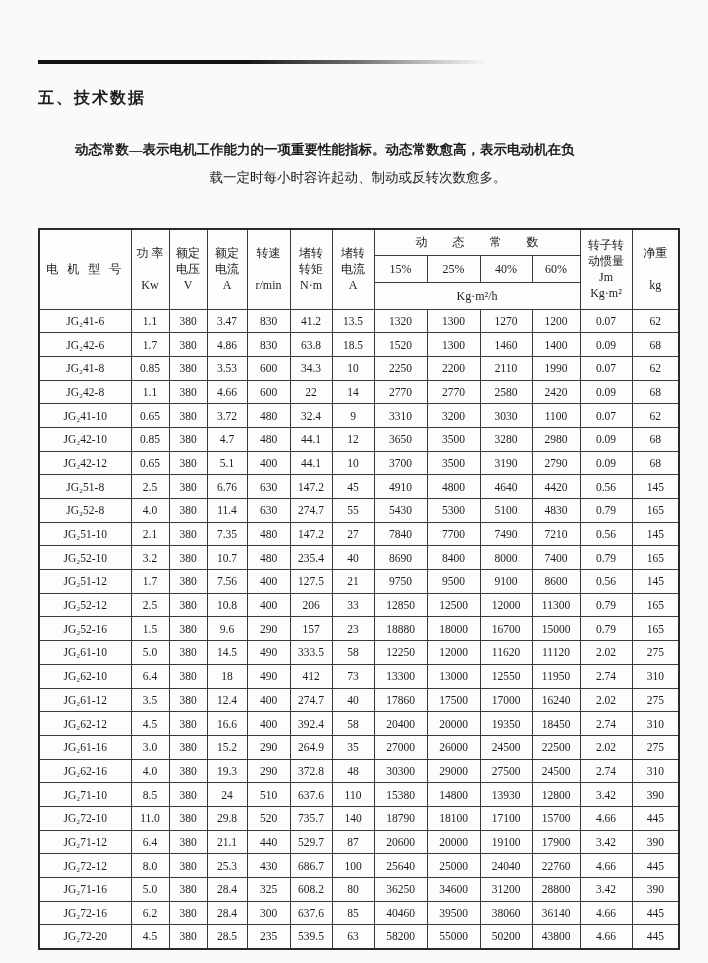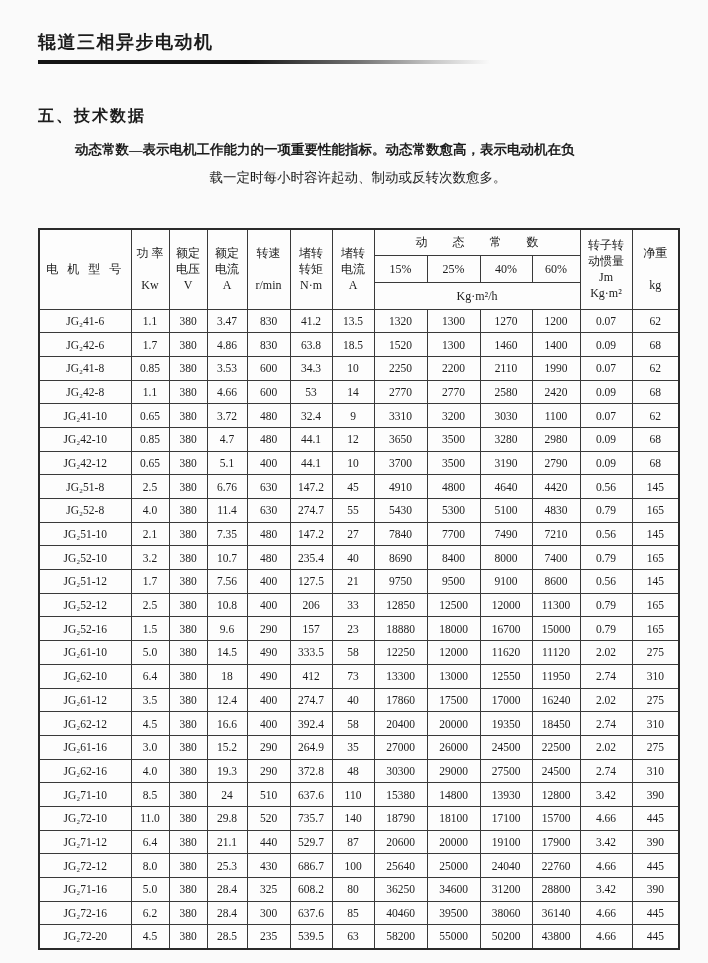--- a/index.html
+++ b/index.html
@@ -14,21 +14,21 @@
   .doc-title {
     position:absolute; left:38px; top:30px;
     font-size:18px; font-weight:bold; letter-spacing:1.5px;
     font-family:"Liberation Sans","DejaVu Sans",sans-serif;
   }
   .title-rule {
     position:absolute; left:38px; top:60px; width:452px; height:4px;
     background:linear-gradient(to right,#141414 0%,#141414 46%,#6e6e6e 70%,#c9c9c9 88%,rgba(250,250,250,0) 100%);
   }
   .section-heading {
-    position:absolute; left:38px; top:106px;
+    position:absolute; left:38px; top:88px;
     font-size:16px; font-weight:bold; letter-spacing:2px;
     font-family:"Liberation Sans","DejaVu Sans",sans-serif;
   }
   .intro {
     position:absolute; left:38px; top:136px; width:640px;
     font-size:13.5px; line-height:28px;
   }
   .intro .l1 { padding-left:37px;font-weight:bold; }
   .intro .l2 { text-align:center; }
   .intro .l3 { padding-left:37px; }
@@ -55,21 +55,20 @@
   thead tr.hr3 { height:27px; }
   tbody tr { height:23.7px;margin-left:31px; }
   .dyn-label { letter-spacing:11px; text-indent:11px; }
   .model-head { letter-spacing:3px; }
 </style>
 </head>
 <body>
 
 <div class="page">
 
-  <div class="doc-title">辊道三相异步电动机</div>
   <div class="title-rule"></div>
 
   <div class="section-heading">五、技术数据</div>
 
   <div class="intro">
     <div class="l1">动态常数—表示电机工作能力的一项重要性能指标。动态常数愈高，表示电动机在负</div>
     <div class="l2">载一定时每小时容许起动、制动或反转次数愈多。</div>
   </div>
 
   <table class="spec">
@@ -176,21 +175,21 @@
     <td>0.07</td>
     <td>62</td>
   </tr>
 
   <tr>
     <td>JG₂42-8</td>
     <td>1.1</td>
     <td>380</td>
     <td>4.66</td>
     <td>600</td>
-    <td>53</td>
+    <td>22</td>
     <td>14</td>
     <td>2770</td>
     <td>2770</td>
     <td>2580</td>
     <td>2420</td>
     <td>0.09</td>
     <td>68</td>
   </tr>
 
   <tr>

